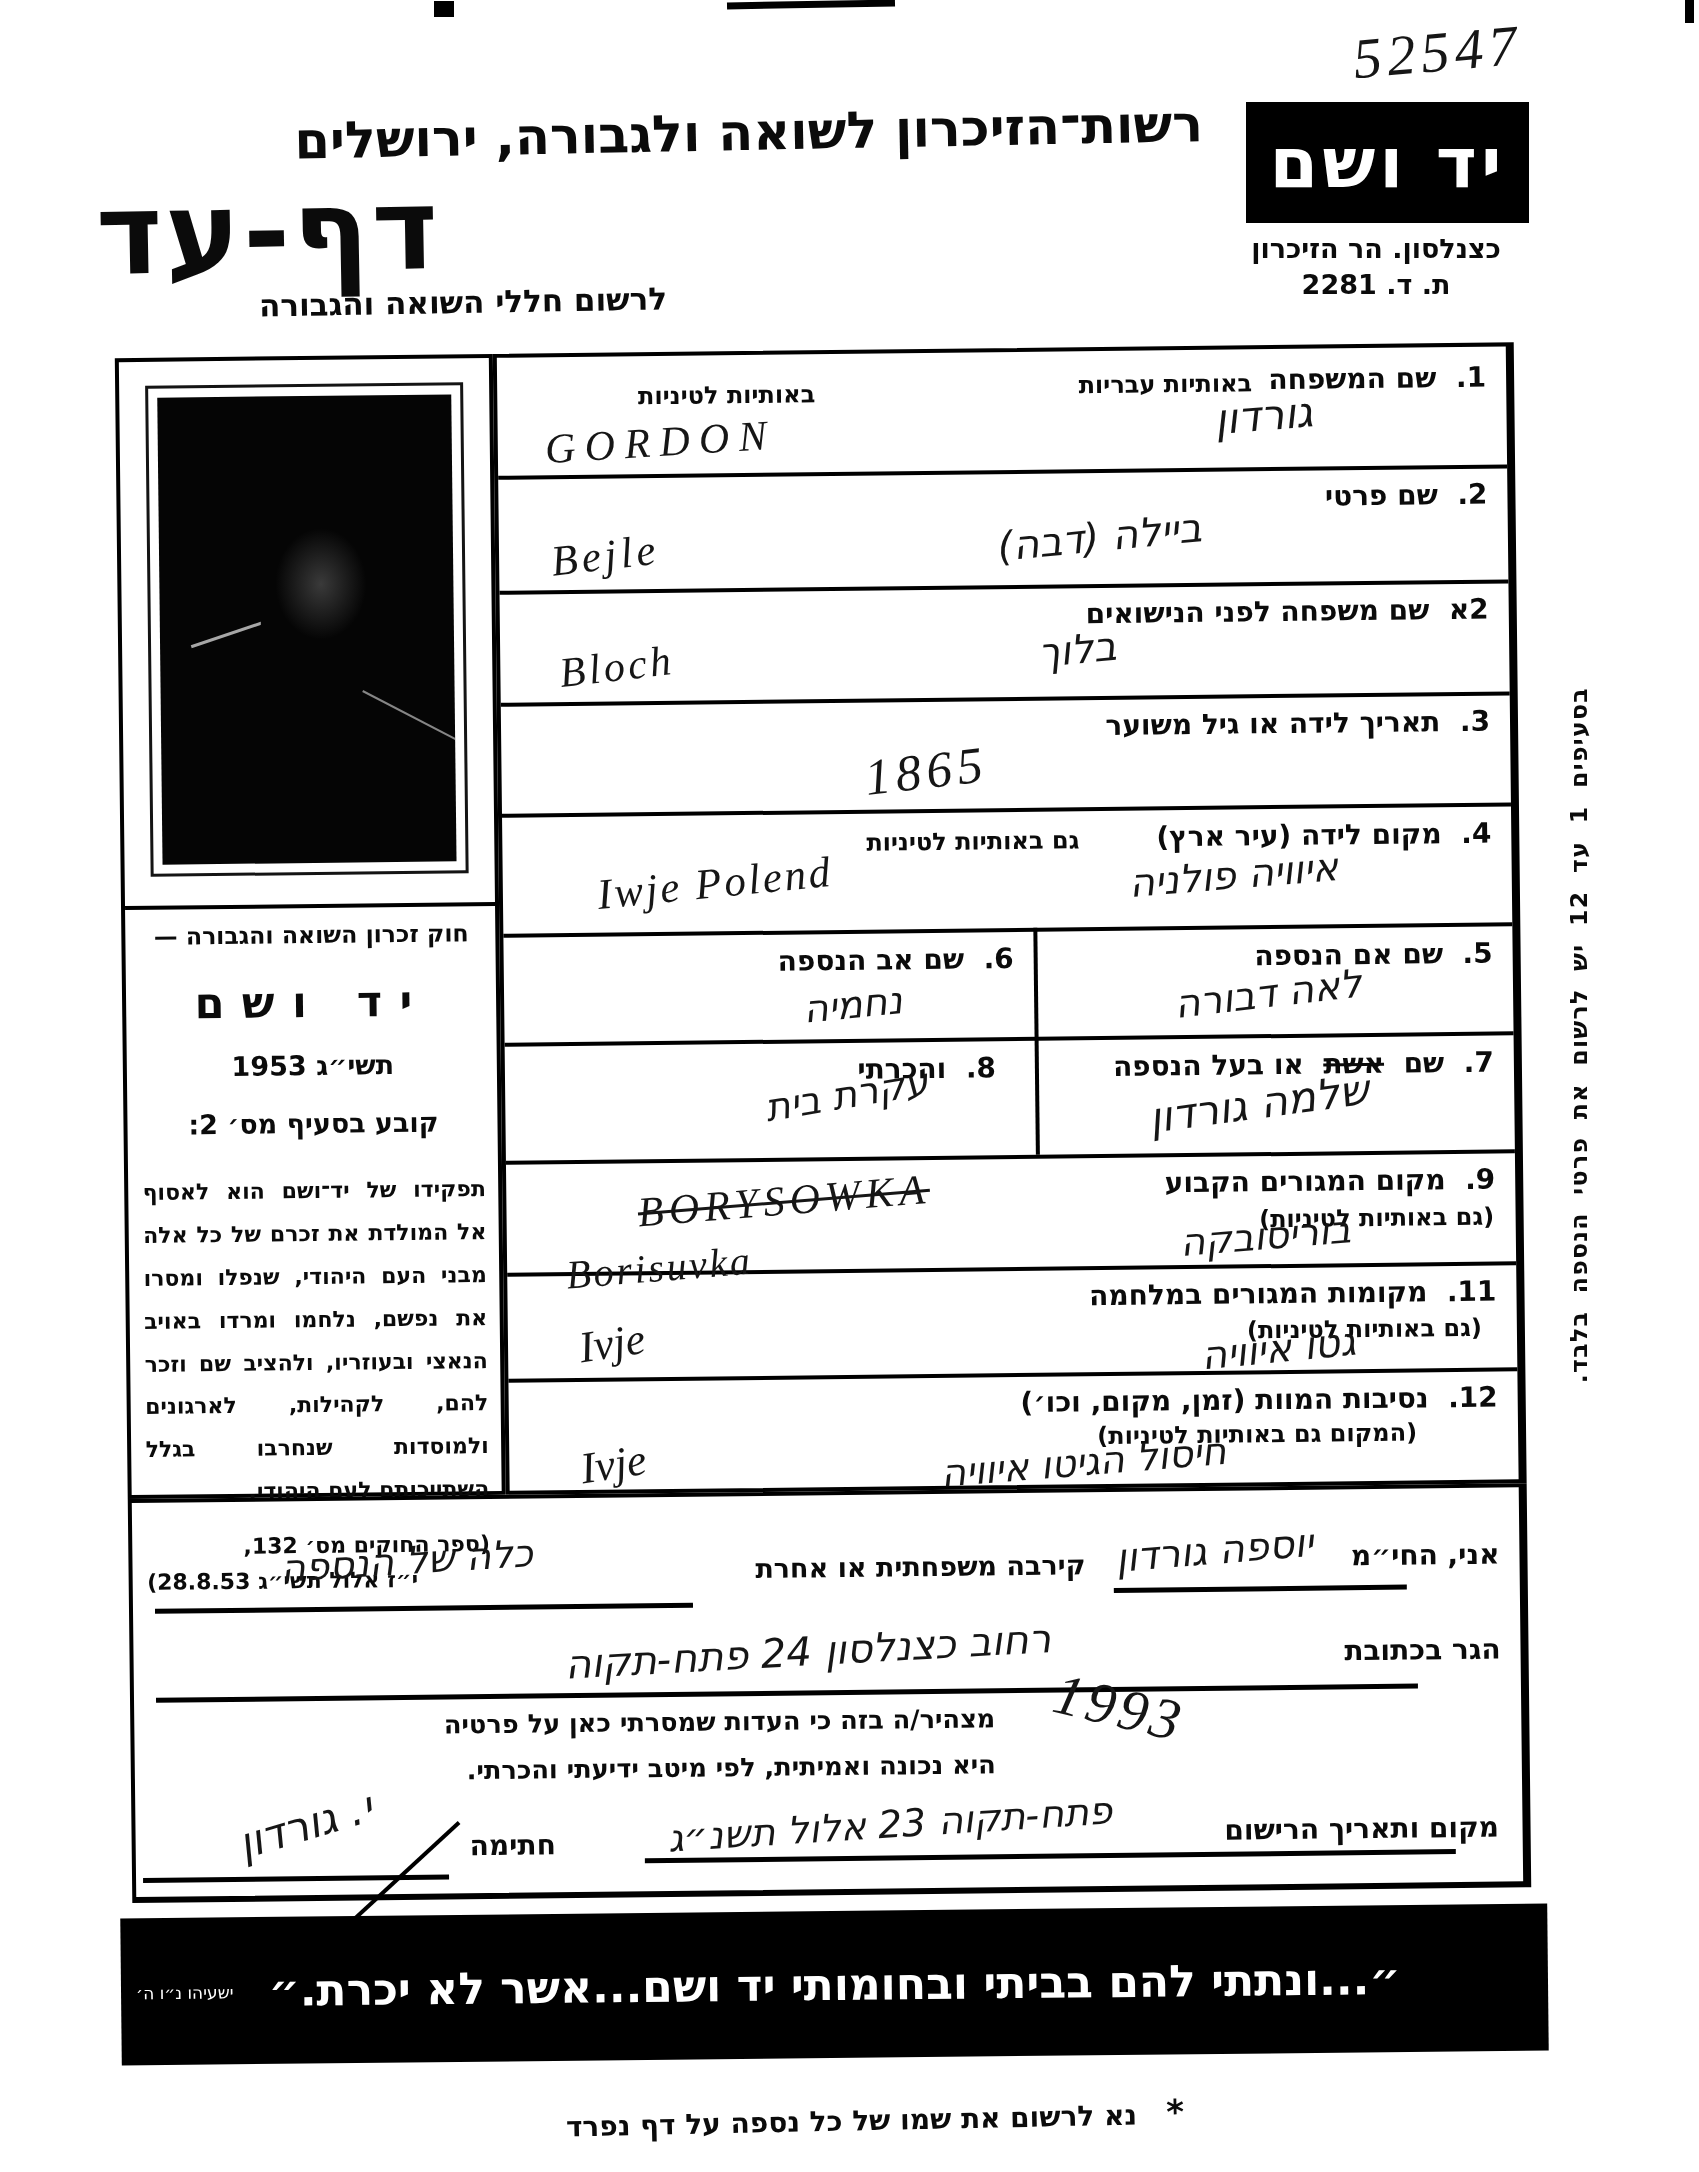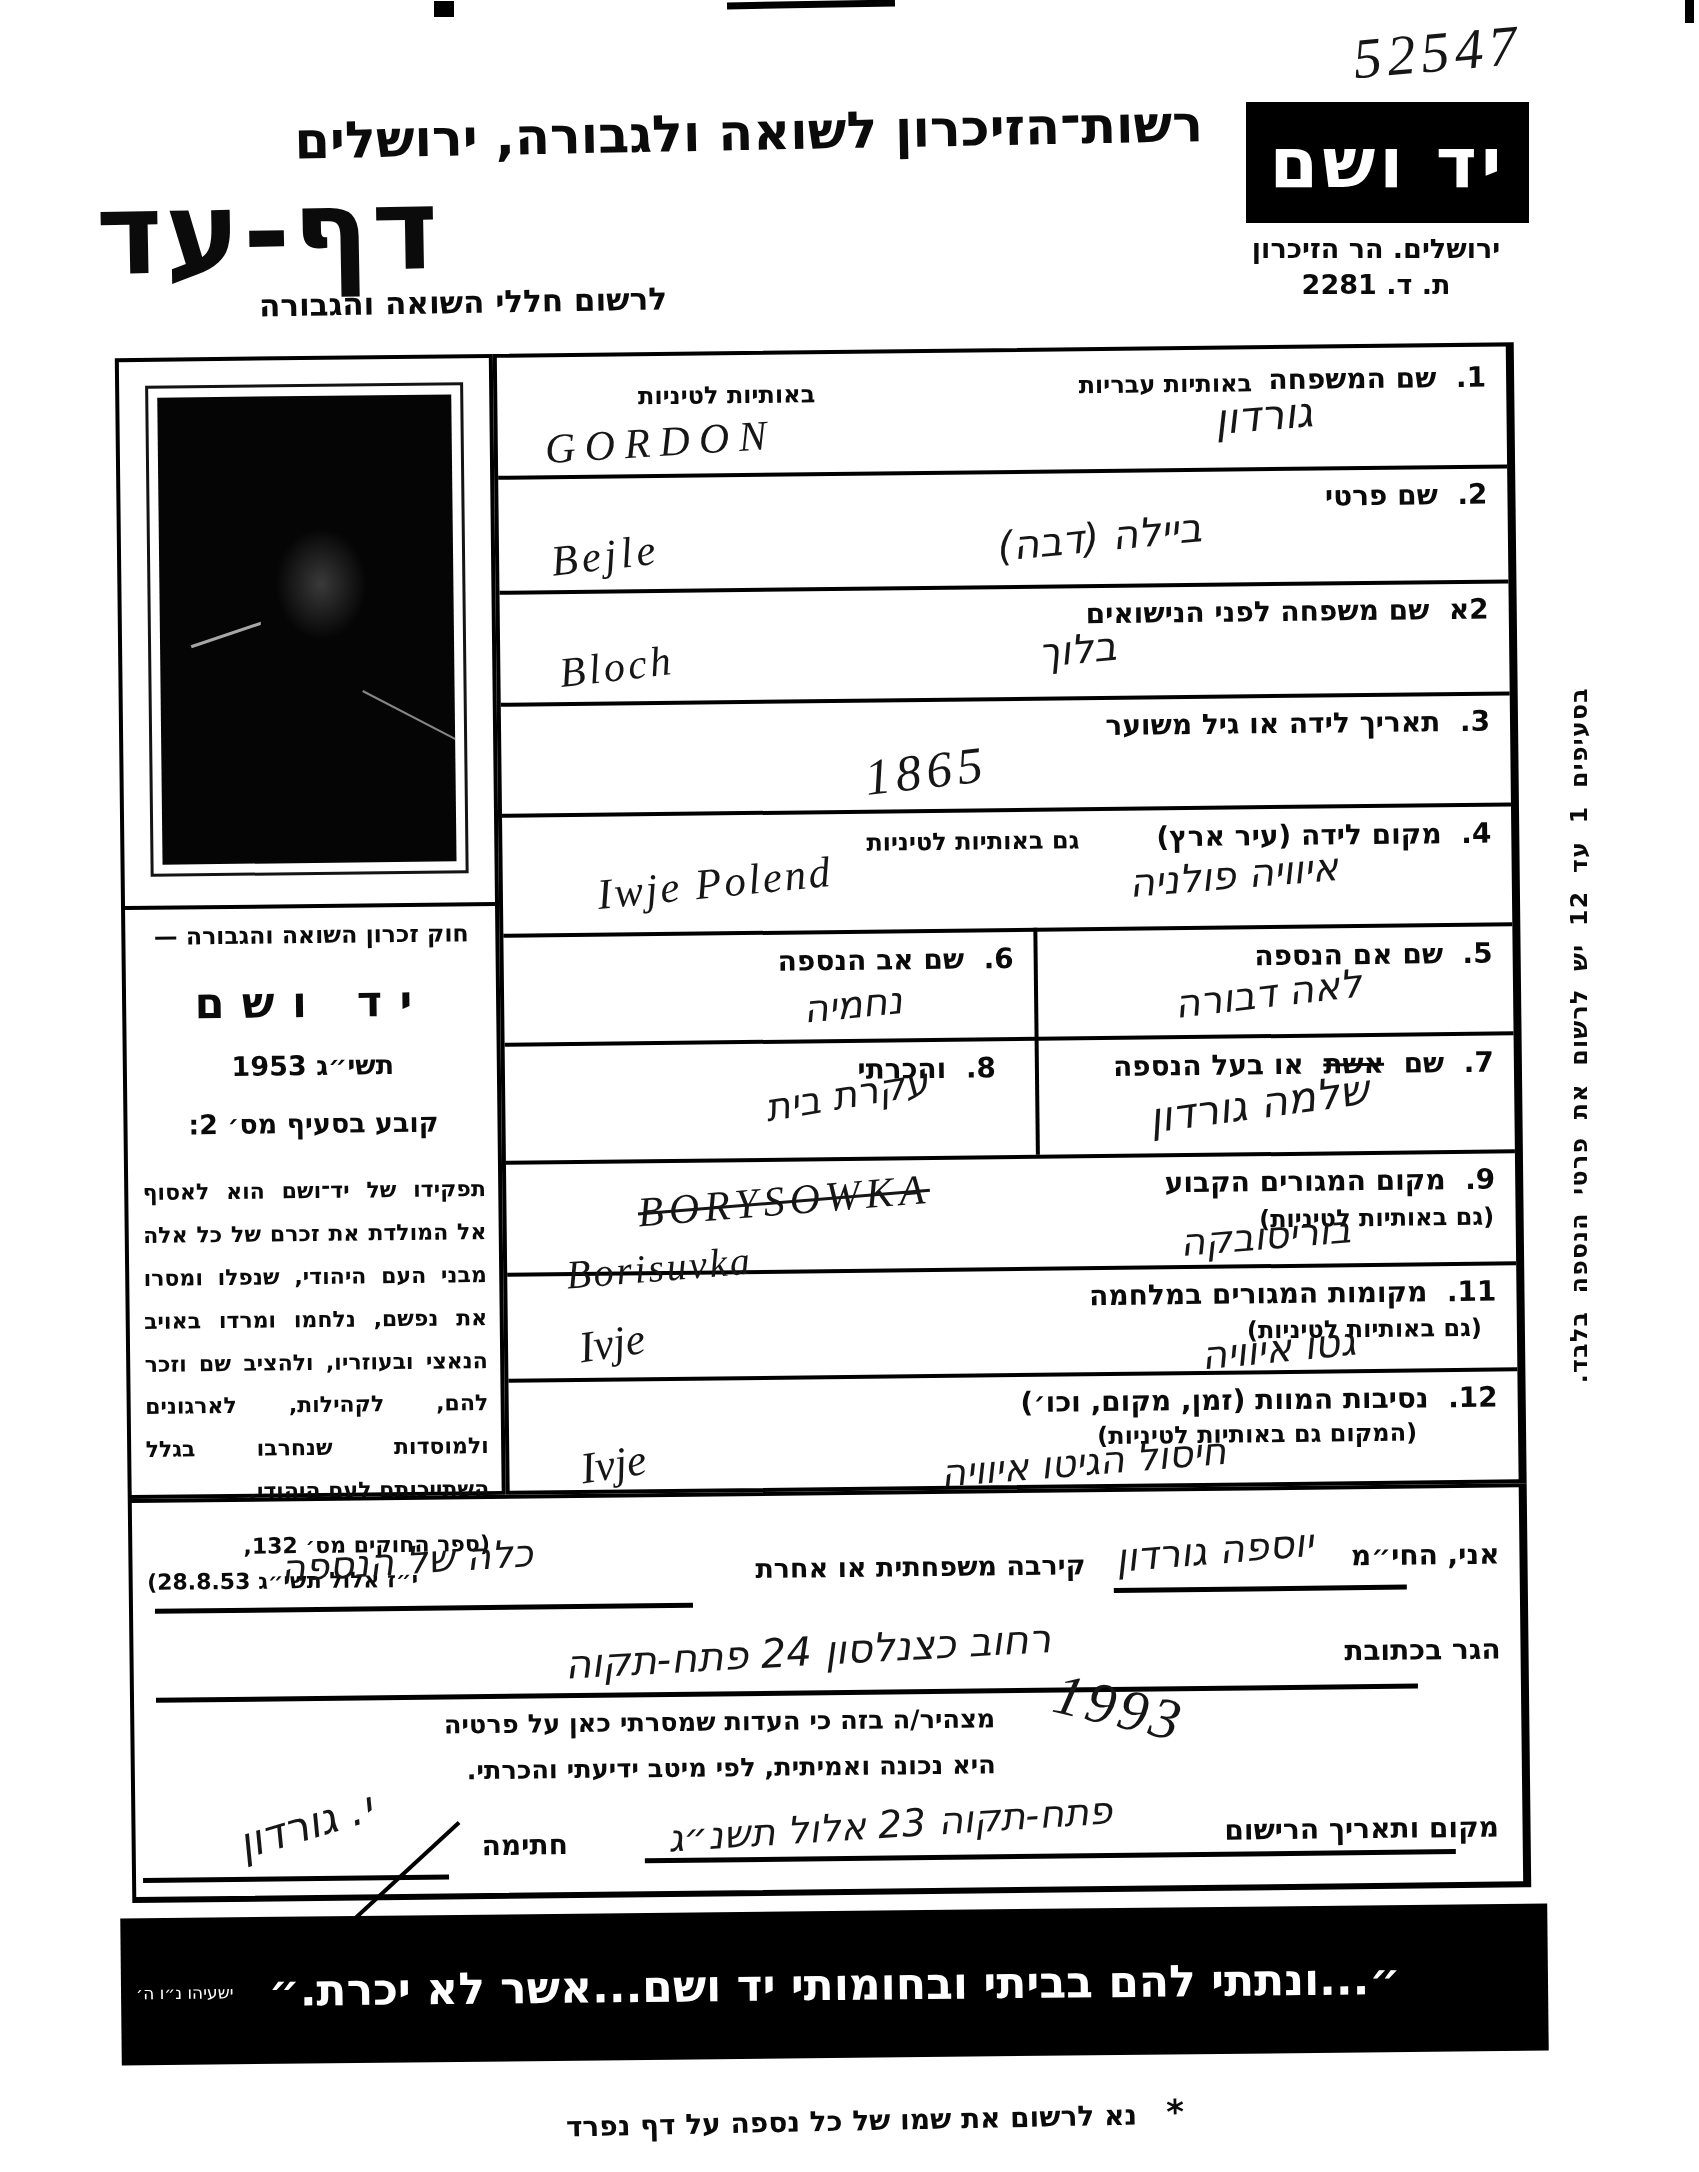--- a/index.html
+++ b/index.html
@@ -31,21 +31,21 @@
 
   <div class="abs hw-la" style="left:1353px;top:19px;font-size:57px;letter-spacing:5.4px;transform:rotate(-5deg);">52547</div>
 
   <div class="abs he print" style="left:75px;top:105px;width:1128px;font-size:51px;white-space:nowrap;transform:rotate(-1.1deg);text-align:right;">רשות־הזיכרון לשואה ולגבורה, ירושלים</div>
   <div class="abs he print" style="left:96px;top:176px;font-size:113px;line-height:1.0;transform:rotate(-1deg);letter-spacing:2.7px;">דף-עד</div>
   <div class="abs he print" style="left:259px;top:284px;font-size:31px;transform:rotate(-1deg);">לרשום חללי השואה והגבורה</div>
 
   <div class="abs he" id="logo" style="left:1246px;top:102px;width:283px;height:121px;background:#000;color:#fff;display:flex;align-items:center;justify-content:center;">
     <span class="print" style="font-size:70px;color:#fff;letter-spacing:4px;">יד ושם</span>
   </div>
-  <div class="abs he print" style="left:1221px;top:233px;width:310px;text-align:center;font-size:27px;">ירושלים. הר הזיכרון</div>
+  <div class="abs he print" style="left:1221px;top:233px;width:310px;text-align:center;font-size:27px;">כצנלסון. הר הזיכרון</div>
   <div class="abs he print" style="left:1221px;top:269px;width:310px;text-align:center;font-size:27px;">ת. ד. 2281</div>
 
   <div class="abs he print" style="left:1565px;top:1427px;width:740px;height:31px;transform:rotate(-90deg);transform-origin:0 0;font-size:23.6px;word-spacing:8px;letter-spacing:1.3px;">בסעיפים 1 עד 12 יש לרשום את פרטי הנספה בלבד.</div>
 
   <div id="form-skew">
 
     <div class="abs box" style="left:123px;top:350px;width:378px;height:1141px;">
       <div class="abs hline" style="top:544px;"></div>
     </div>
 
@@ -184,21 +184,21 @@
       <div class="abs he print" style="right:526px;top:202px;font-size:25.6px;line-height:1.8;text-align:right;white-space:nowrap;">
         <div>מצהיר/ה בזה כי העדות שמסרתי כאן על פרטיה</div>
         <div>היא נכונה ואמיתית, לפי מיטב ידיעתי והכרתי.</div>
       </div>
       <div class="abs hw-la" style="left:919px;top:182px;font-size:58px;letter-spacing:4px;transform:rotate(14deg);">1993</div>
 
       <div class="abs he print lbl" style="right:23.6px;top:323px;">מקום ותאריך הרישום</div>
       <div class="abs uline" style="left:509px;top:361px;width:811px;"></div>
       <div class="abs hw-he" style="left:532px;top:308px;font-size:38px;transform:rotate(-3deg);">פתח-תקוה 23 אלול תשנ״ג</div>
 
-      <div class="abs he print lbl" style="left:334px;top:330px;margin-left:12px;">חתימה</div>
+      <div class="abs he print lbl" style="left:334px;top:330px;">חתימה</div>
       <div class="abs uline" style="left:6.7px;top:375px;width:306px;"></div>
       <div class="abs hw-he" style="left:101px;top:299px;font-size:43px;transform:rotate(-16deg);">י. גורדון</div>
       <div class="abs" style="left:112px;top:511px;width:283px;height:4px;background:#000;transform:rotate(-42deg);transform-origin:0 0;"></div>
     </div>
 
   </div>
 
   <div class="abs" id="banner" style="left:121px;top:1911px;width:1427px;height:147px;transform:rotate(-0.6deg);">
     <span class="he print" style="color:#fff;font-size:44px;white-space:nowrap;">״...ונתתי להם בביתי ובחומותי יד ושם...אשר לא יכרת.״</span>
     <span class="abs he" style="left:15px;top:65px;color:#fff;font-size:17px;">ישעיהו נ״ו ה׳</span>

